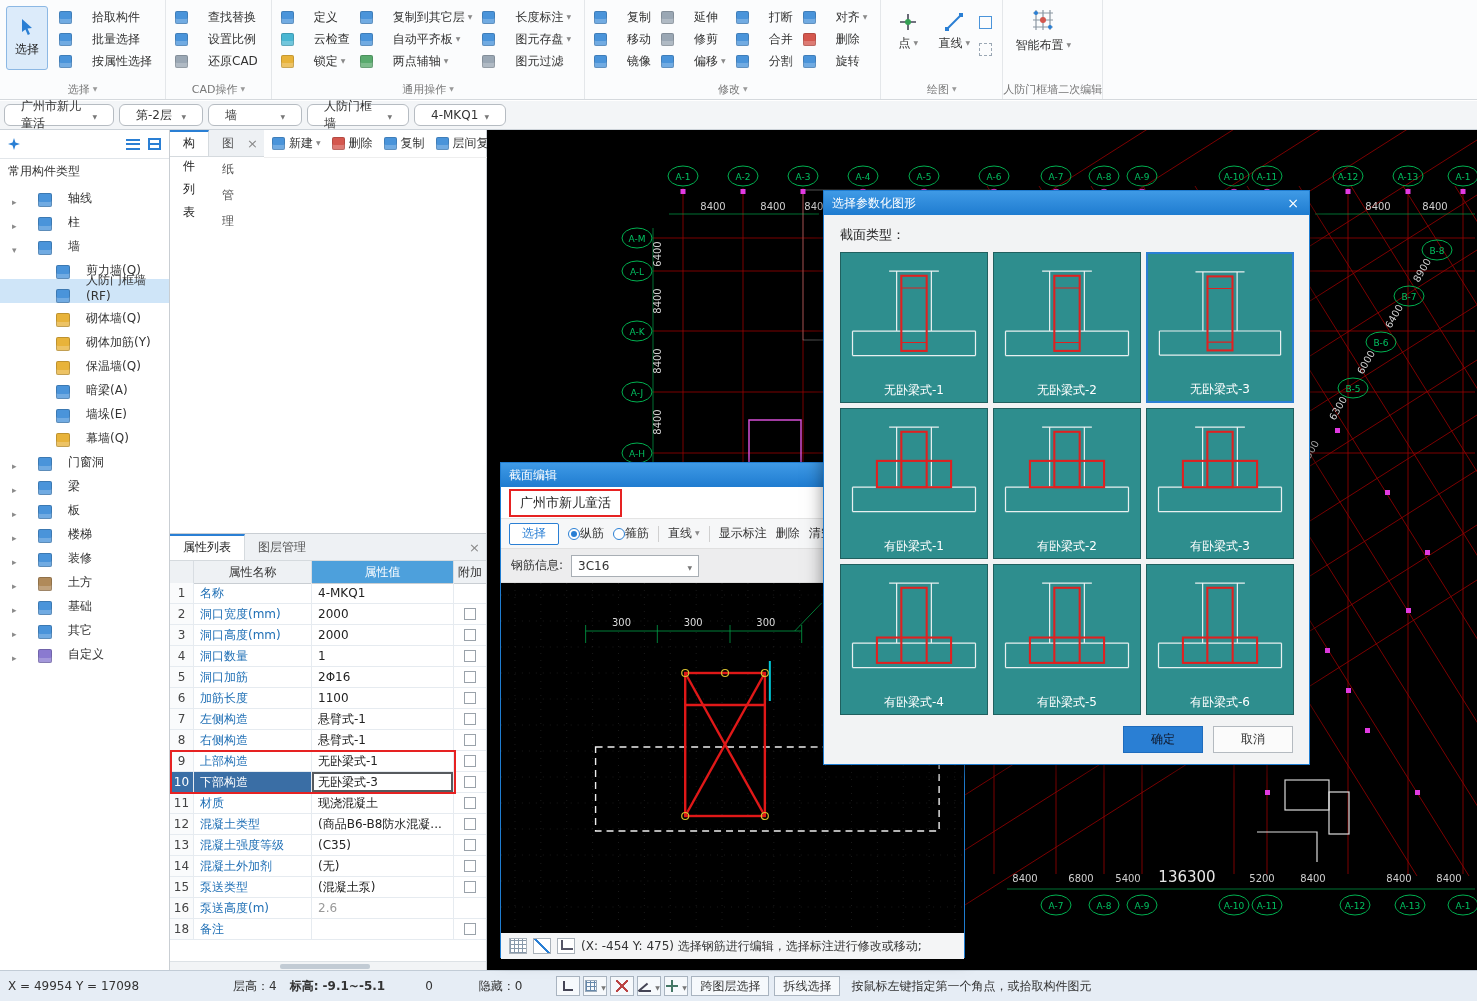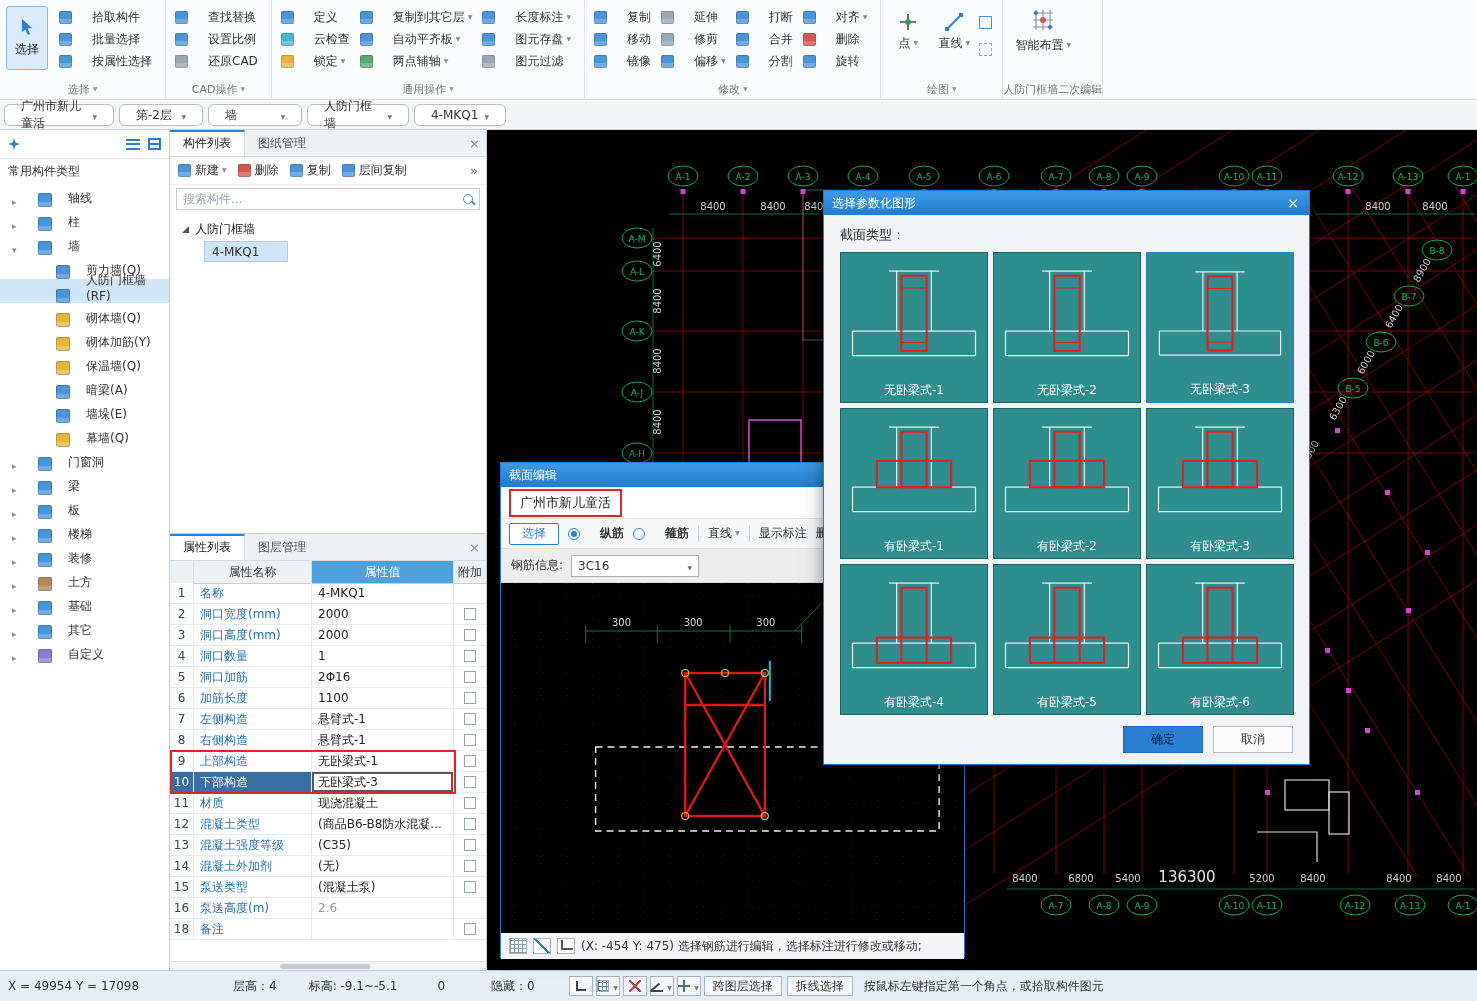--- a/index.html
+++ b/index.html
@@ -47,21 +47,21 @@
   .ic-custom-icon{background:#8a7ad0;}
   .ic-earthwork-icon{background:#b08a5a;}
 
   
   .ptabs{height:27px;display:flex;align-items:stretch;background:#eef1f4;border-bottom:1px solid #d5dade;}
   .ptab{padding:0 13px;line-height:26px;color:#555;cursor:default;}
   .ptab.active{background:#fff;color:#222;border-top:2px solid #2a7fd4;line-height:23px;border-right:1px solid #d5dade;}
   .ptab-close{margin-left:auto;margin-right:6px;color:#888;font-size:13px;align-self:center;cursor:default;}
   .ptab-close::after{content:"×";}
 
-  .comp-panel{position:absolute;left:170px;top:130px;width:317px;height:404px;background:#fff;border-right:1px solid #c9ced3;border-bottom:1px solid #c9ced3;display:flex;flex-direction:column;}
+  .comp-panel{position:absolute;left:170px;top:130px;width:317px;height:404px;background:#fff;border-right:1px solid #c9ced3;border-bottom:1px solid #c9ced3;display:flex;flex-direction:row;}
   .comp-tools{height:28px;display:flex;align-items:center;gap:11px;padding:0 8px;border-bottom:1px solid #eee;}
   .ctool{display:flex;align-items:center;gap:4px;color:#333;cursor:default;white-space:nowrap;}
   .ctool-more{margin-left:auto;color:#666;font-size:13px;}
   .comp-search{height:22px;margin:3px 6px;border:1px solid #c6ccd2;display:flex;align-items:center;justify-content:space-between;padding:0 6px;color:#9aa4ae;}
   .i-mag{width:10px;height:10px;border:1.6px solid #4a90d0;border-radius:50%;position:relative;display:inline-block;flex:none;}
   .i-mag::after{content:"";position:absolute;width:5px;height:1.6px;background:#4a90d0;transform:rotate(45deg);right:-4px;bottom:-1px;}
   .comp-tree{flex:1;padding-top:5px;}
   .tree-group{display:flex;align-items:center;gap:6px;height:22px;padding-left:12px;color:#222;cursor:default;}
   .tri{width:0;height:0;border-bottom:7px solid #555;border-left:7px solid transparent;flex:none;}
   .tree-item{height:21px;line-height:20px;margin:1px 0 0 34px;width:84px;padding-left:7px;background:#cfe5f8;border:1px solid #a8cdf0;cursor:default;}
@@ -101,21 +101,21 @@
   .dim{fill:#cfcfcf;font-size:10px;text-anchor:middle;font-family:inherit;}
   .dimbig{fill:#e8e8e8;font-size:15px;text-anchor:middle;font-family:inherit;}
 
   
   .secdlg{position:absolute;left:500px;top:462px;width:465px;height:496px;background:#f0f0f0;border:1px solid #1f7cd0;box-shadow:0 3px 12px rgba(0,0,0,.5);z-index:40;}
   .dlg-title{height:24px;background:linear-gradient(#3f9ae6,#1f7cd0);color:#fff;display:flex;align-items:center;justify-content:space-between;padding:0 8px;}
   .sec-choose-row{height:32px;background:#fff;display:flex;align-items:center;padding-left:8px;border-bottom:1px solid #e4e4e4;}
   .sec-choose{border:2px solid #e62222;padding:3px 9px;font-size:13px;color:#222;cursor:default;}
   .sec-toolbar{height:30px;background:#f6f7f8;display:flex;align-items:center;gap:9px;padding:0 8px;border-bottom:1px solid #e0e0e0;white-space:nowrap;overflow:hidden;}
   .sec-select{height:22px;padding:0 12px;border:1px solid #2a7fd4;color:#2a7fd4;background:#fff;border-radius:2px;font-size:12px;font-family:inherit;cursor:default;}
-  .sec-radio{display:flex;align-items:center;gap:20px;cursor:default;font-weight:bold;}
+  .sec-radio{display:flex;align-items:center;gap:0;cursor:default;}
   .radio{width:12px;height:12px;border:1px solid #2a7fd4;border-radius:50%;position:relative;background:#fff;flex:none;}
   .radio.on::after{content:"";position:absolute;inset:2px;border-radius:50%;background:#2a7fd4;}
   .vsep{width:1px;height:16px;background:#d0d0d0;}
   .sec-tb{color:#333;cursor:default;}
   .sec-rebar{height:34px;background:#ededee;display:flex;align-items:center;gap:8px;padding:0 10px;border-bottom:1px solid #ddd;}
   .sec-dd{width:128px;height:22px;background:#fff;border:1px solid #a8aeb4;display:flex;align-items:center;justify-content:space-between;padding:0 6px;cursor:default;}
   .sec-canvas{height:350px;background:#000;position:relative;}
   #sec-svg{width:100%;height:100%;display:block;}
   .sg{stroke:#343434;stroke-width:0.5;stroke-dasharray:1 6;}
   .sdl{stroke:#00a048;stroke-width:0.8;}
@@ -148,21 +148,21 @@
   .tr2{stroke:#e02020;stroke-width:1.2;fill:none;}
   .thumb-label{position:absolute;bottom:3px;left:0;right:0;text-align:center;color:#fff;font-size:12px;}
   .modal-btns{position:absolute;bottom:11px;right:16px;display:flex;gap:10px;}
   .btn-ok{width:80px;height:27px;background:#2a7fd4;color:#0f172a;border:1px solid #1f6cbd;font-size:12px;font-family:Liberation Sans, sans-serif;cursor:default;}
   .btn-cancel{width:80px;height:27px;background:#fbfbfb;color:#333;border:1px solid #b4bac0;font-size:12px;font-family:inherit;cursor:default;}
 
   
   .statusbar{position:absolute;left:0;bottom:0;right:0;height:31px;background:#e6edf5;border-top:1px solid #c2ccd6;display:flex;align-items:center;padding:0 8px;color:#333;z-index:10;}
   .sb-coords{width:195px;}
   .sb-fh{margin-left:30px;}
-  .sb-el{margin-left:32px;}
+  .sb-el{margin-left:13px;font-weight:bold;}
   .sb-count{margin-left:40px;}
   .sb-hidden{margin-left:46px;}
   .sb-icons{display:flex;align-items:center;margin-left:34px;}
   .sb-ico{width:24px;height:20px;border:1px solid #a9b4c0;background:#f6f9fc;display:flex;align-items:center;justify-content:center;margin-right:3px;cursor:default;}
   .sb-btn{height:20px;border:1px solid #a9b4c0;background:#f6f9fc;padding:0 8px;display:flex;align-items:center;margin-right:5px;cursor:default;white-space:nowrap;}
   .sb-hint{margin-left:6px;white-space:nowrap;}
   .gi{width:12px;height:12px;position:relative;display:inline-block;}
   .gi-ortho{width:10px;height:10px;border-left:2px solid #445;border-bottom:2px solid #445;}
   .gi-grid{background:repeating-linear-gradient(0deg,#68a 0 1px,transparent 1px 4px),repeating-linear-gradient(90deg,#68a 0 1px,transparent 1px 4px);border:1px solid #9ab;}
   .gi-x{background:linear-gradient(45deg,transparent 44%,#b44 44% 56%,transparent 56%),linear-gradient(-45deg,transparent 44%,#b44 44% 56%,transparent 56%);}

